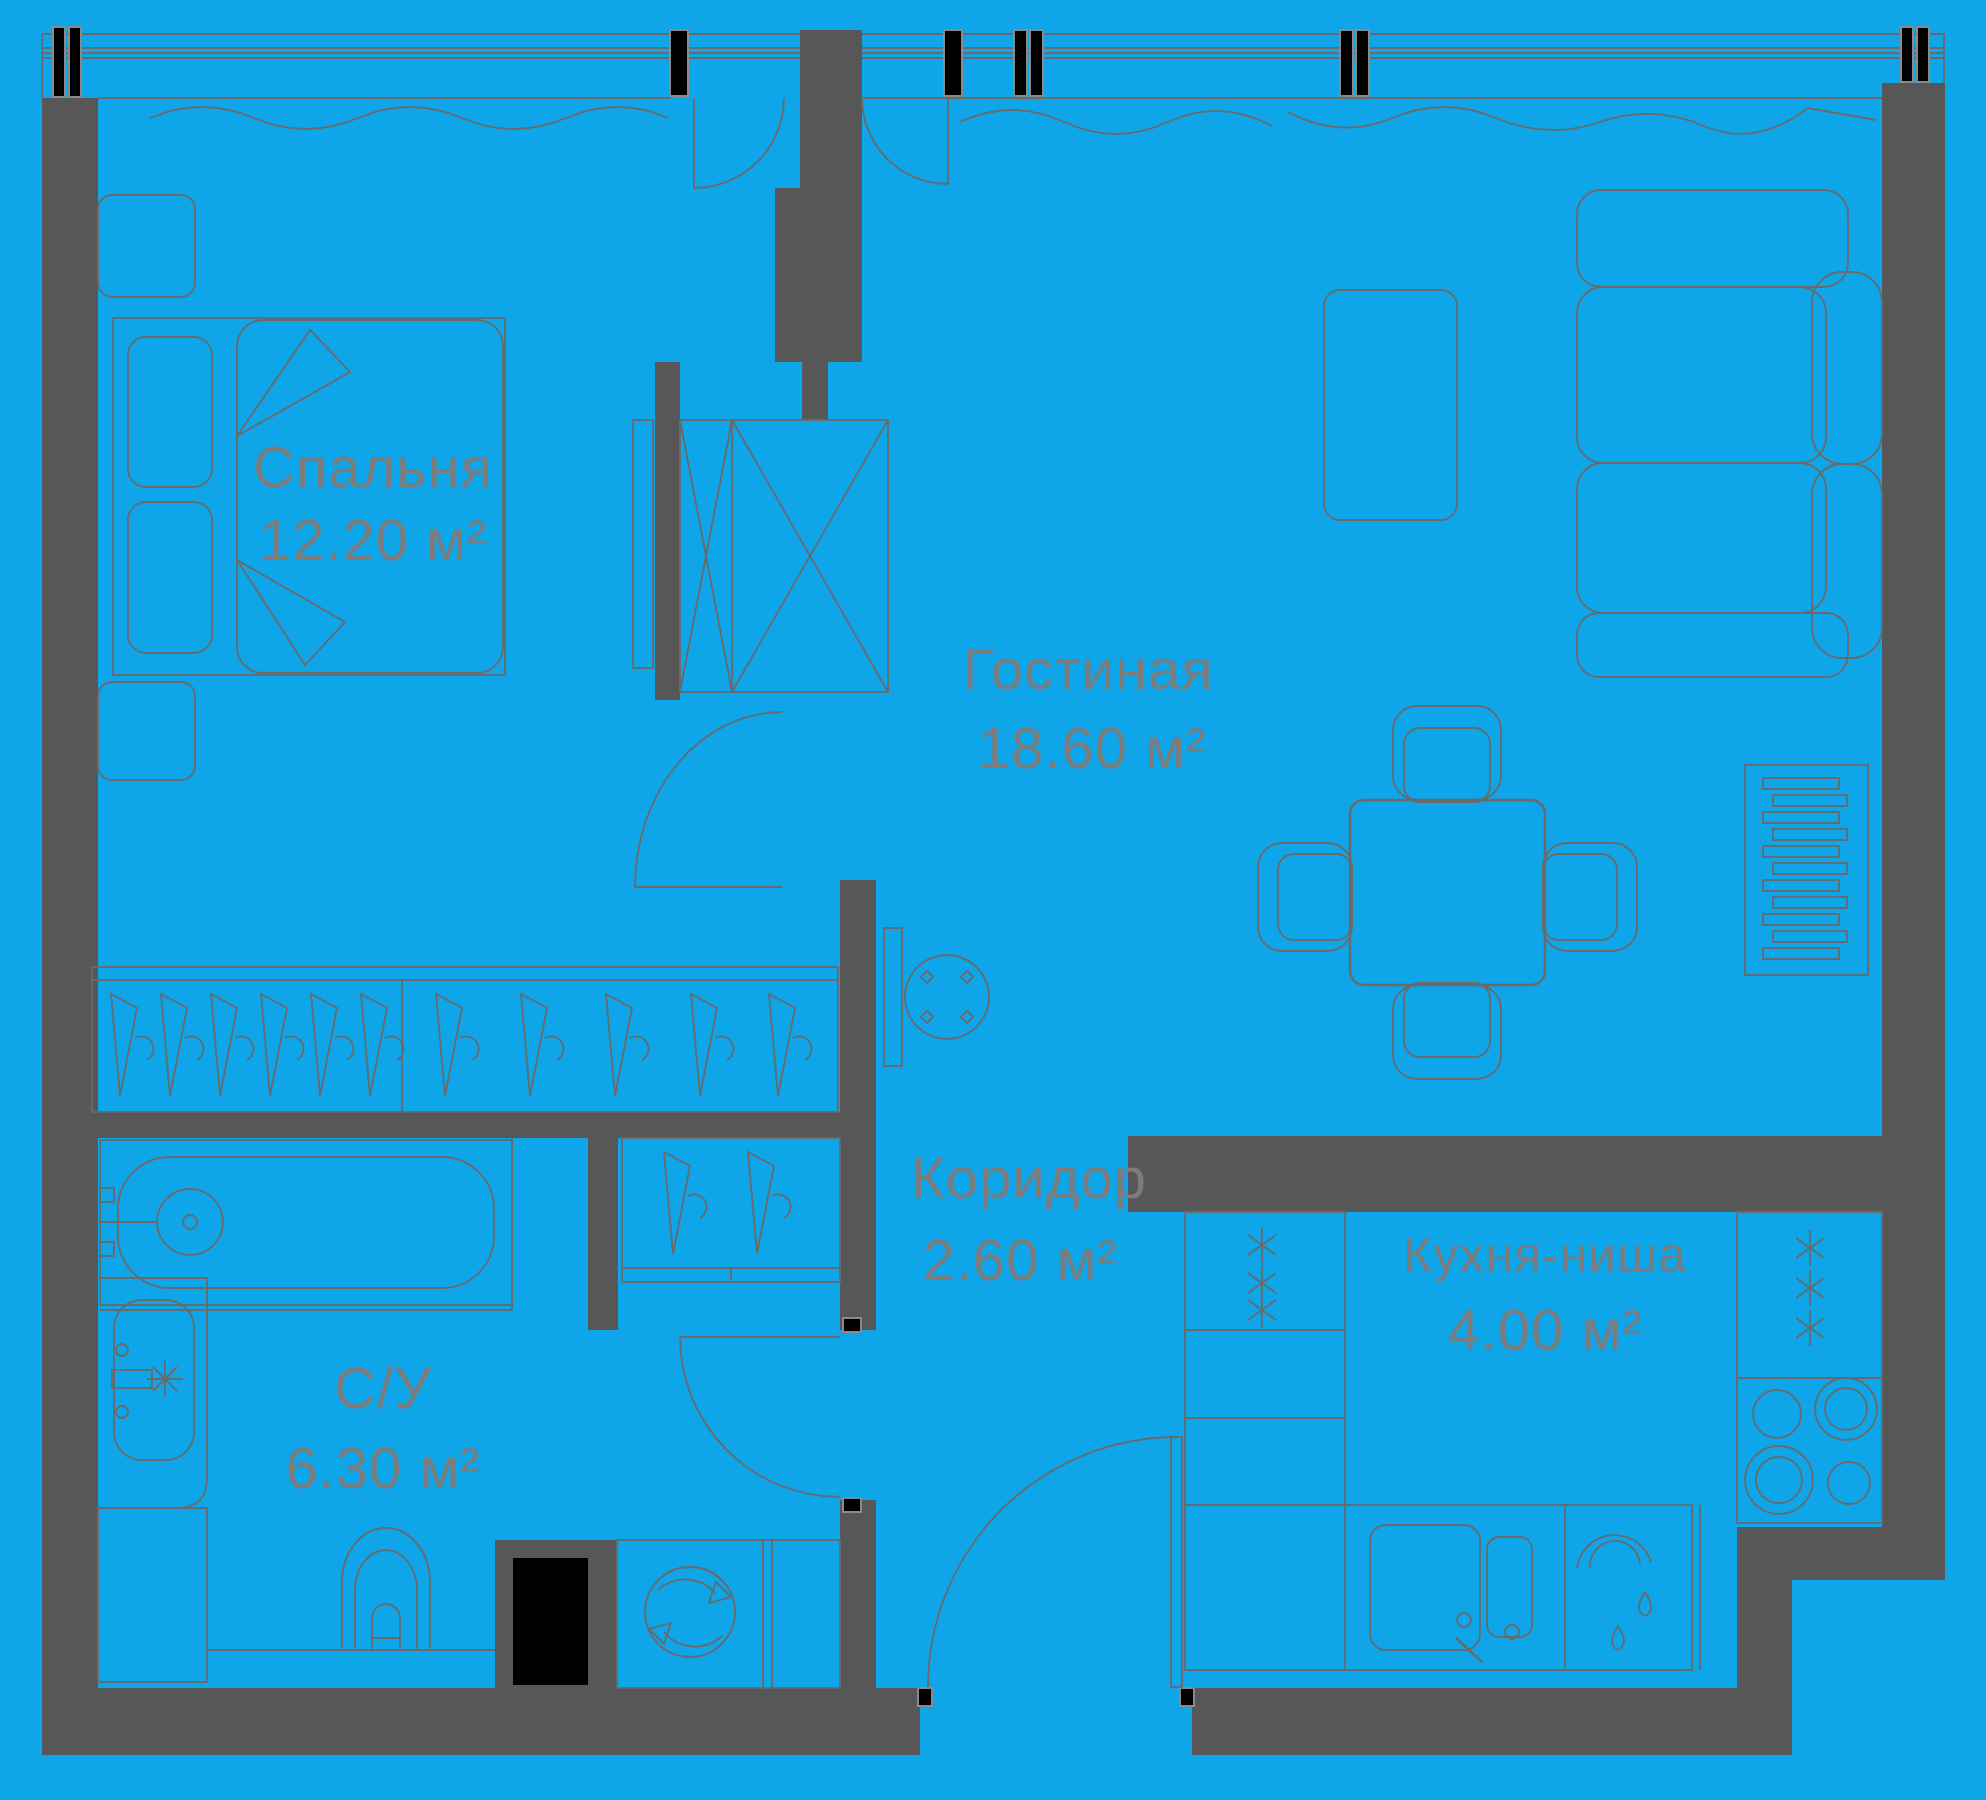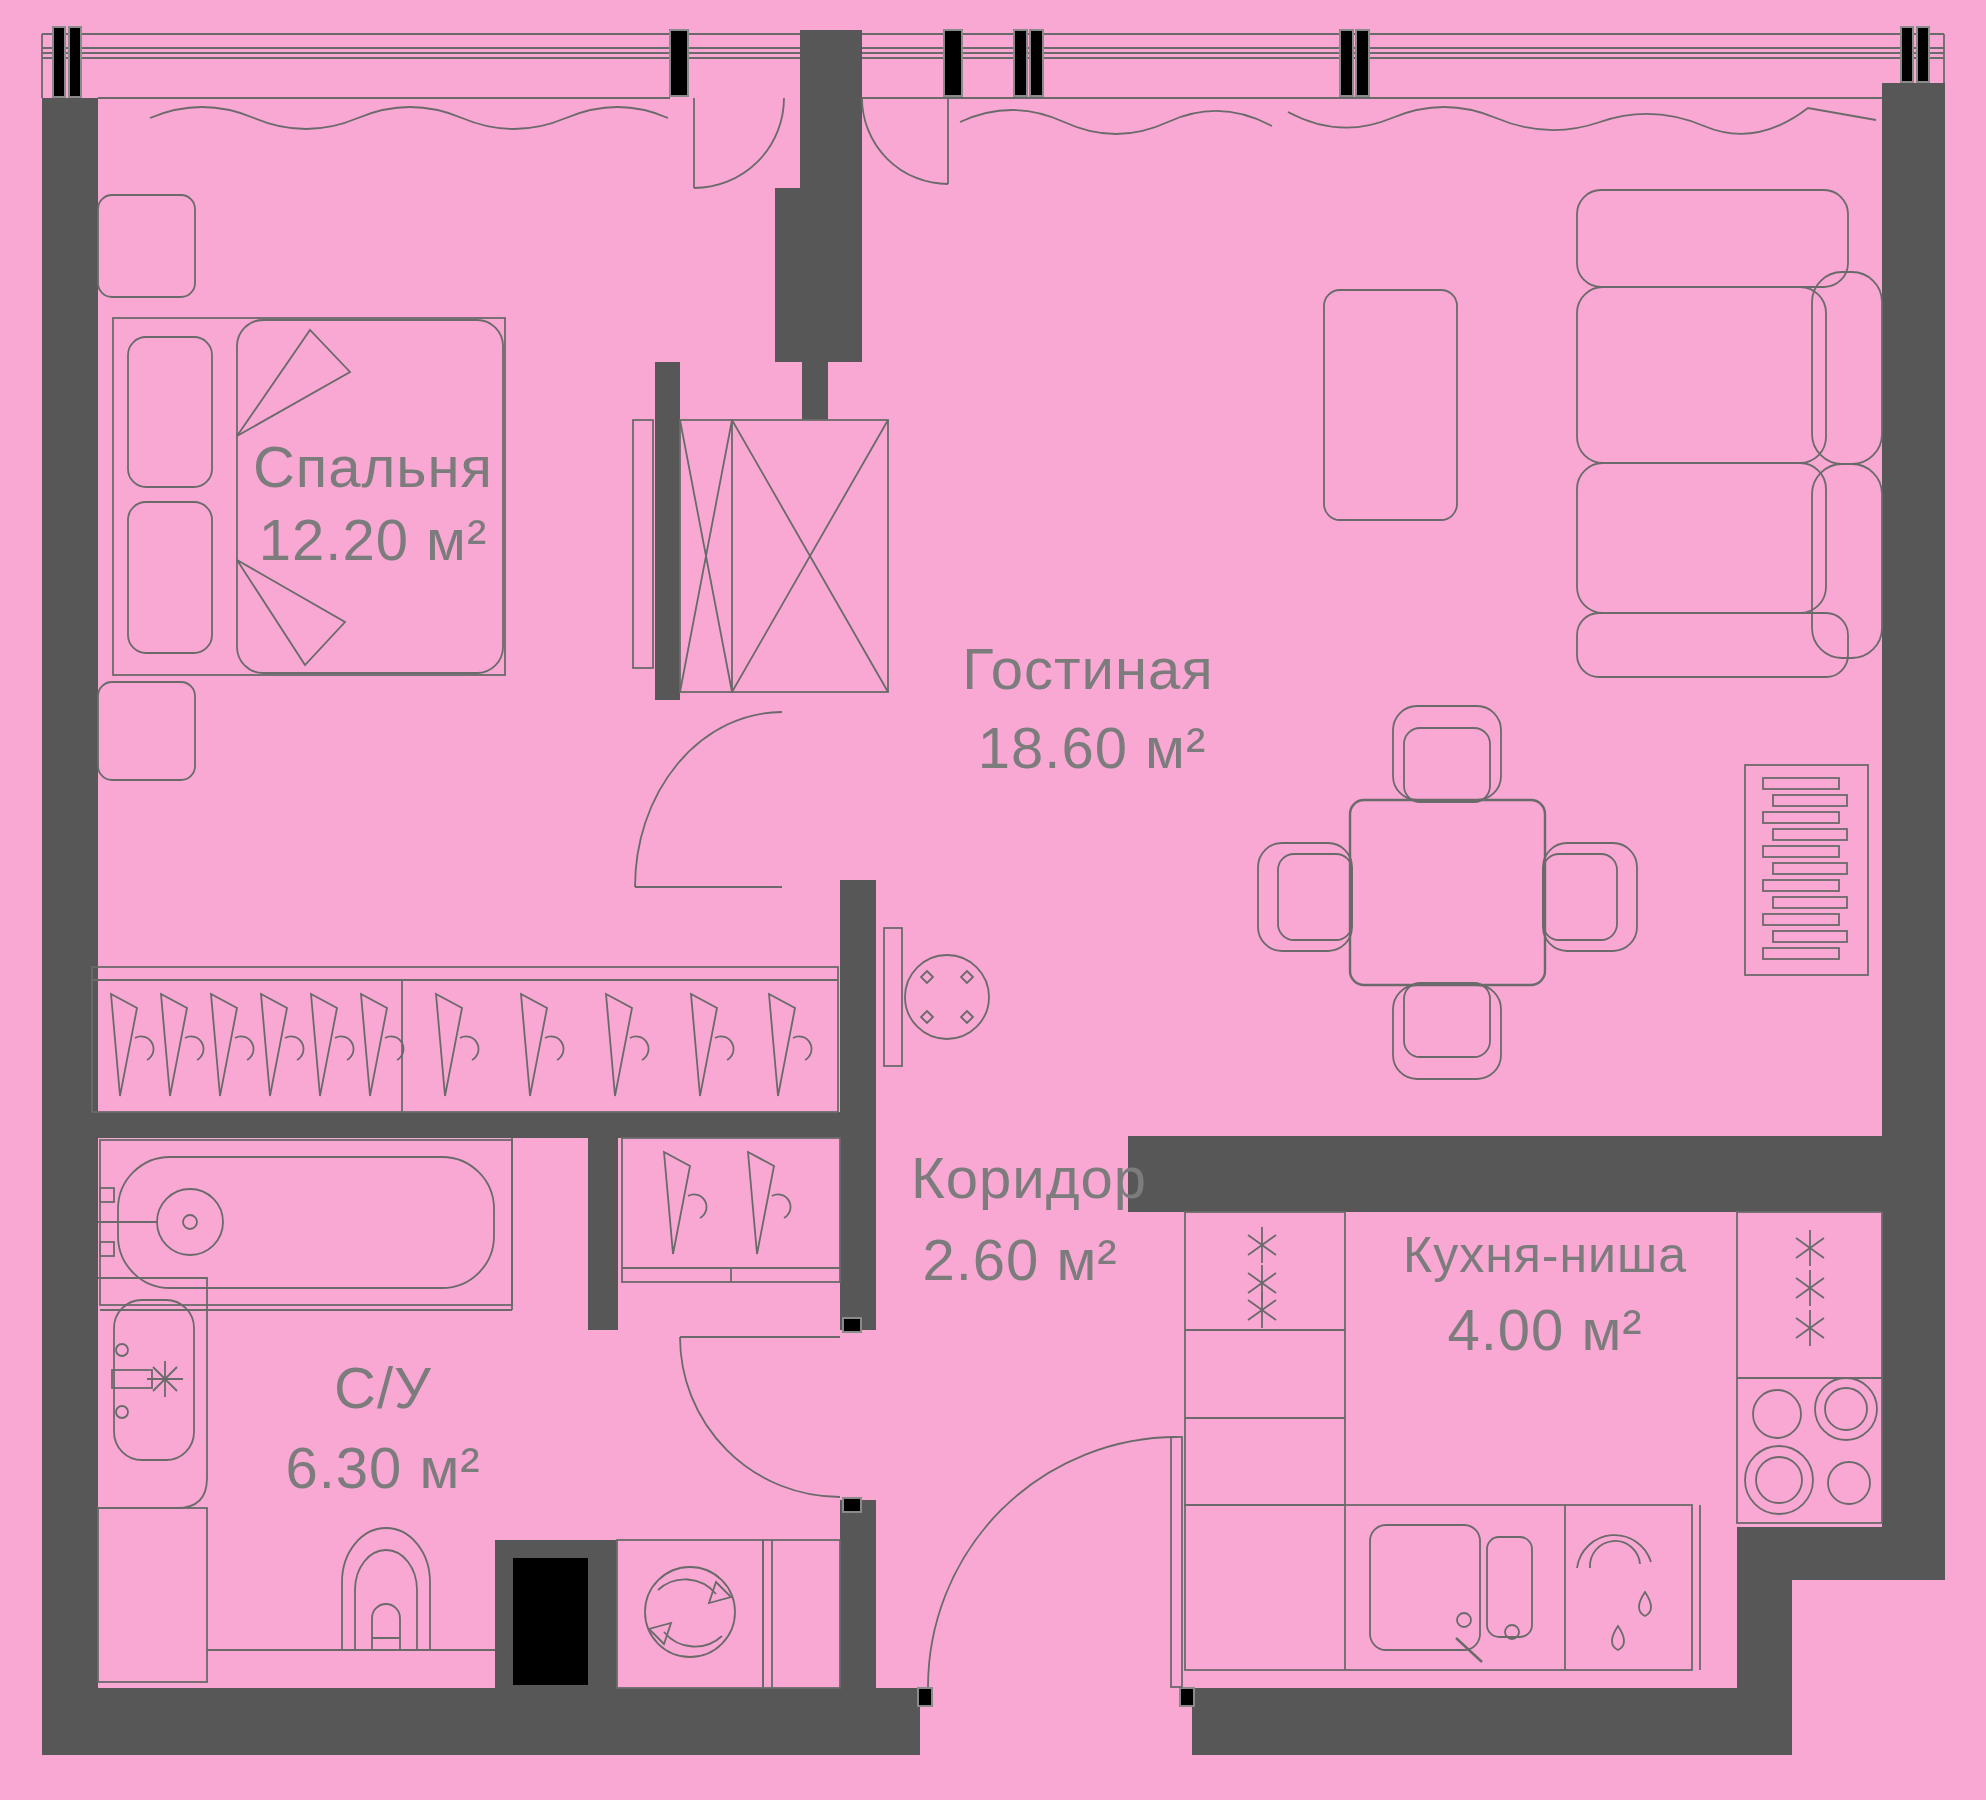--- a/index.html
+++ b/index.html
@@ -1,16 +1,16 @@
 <!DOCTYPE html>
 <html><head>
 <meta charset="utf-8">
 <style>
   html,body{margin:0;padding:0;background:#000;}
-  .stage{position:relative;width:1986px;height:1800px;background:#f9a8d4;overflow:hidden;}
+  .stage{position:relative;width:1986px;height:1800px;background:#0ea5e9;overflow:hidden;}
   svg{display:block;}
   .w{fill:#575757;stroke:none;}
   .ln{fill:none;stroke:#6a6a6a;stroke-width:2.4;}
   .lnt{fill:none;stroke:#6a6a6a;stroke-width:1.8;}
   .frm{fill:#000;stroke:#8a8a8a;stroke-width:2;}
   text.lbl{fill:#7c7c7c;font-family:"Liberation Sans",sans-serif;font-size:58px;letter-spacing:1px;text-anchor:middle;}
   text.lbl-s{font-size:50px;}
 </style>
 </head>
 <body>

